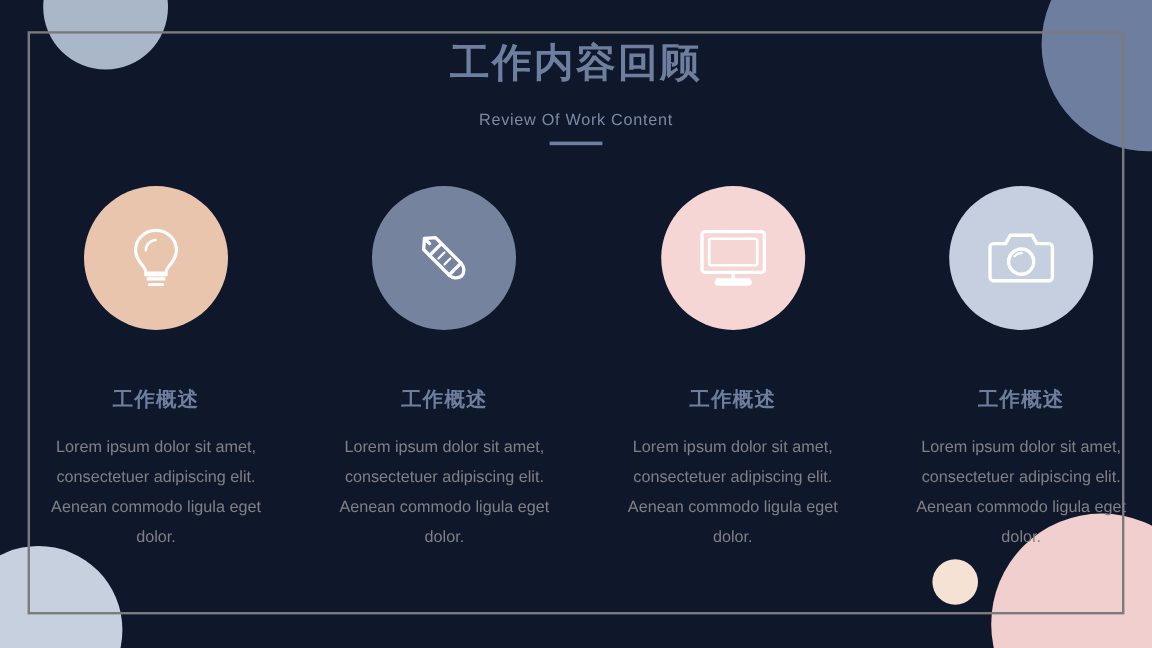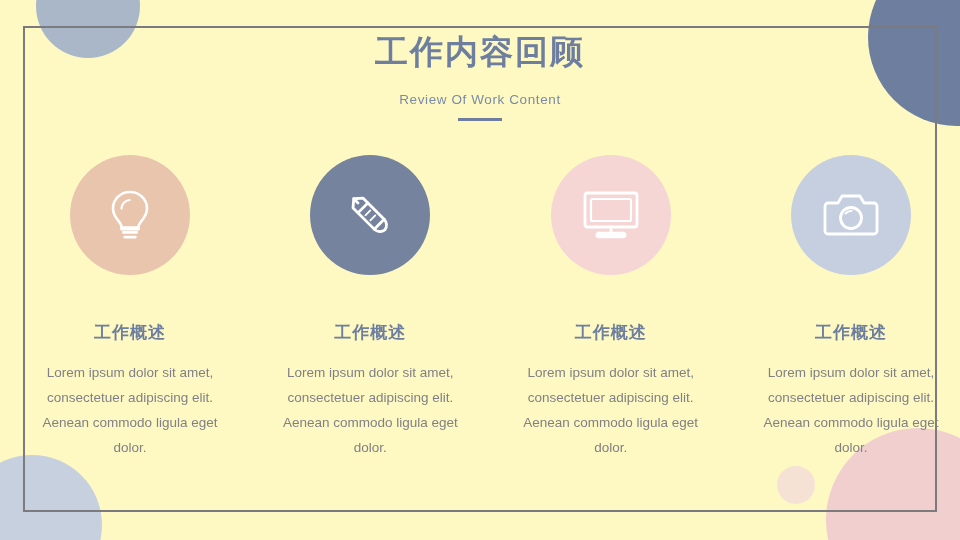--- a/index.html
+++ b/index.html
@@ -10,21 +10,21 @@
     width: 960px;
     height: 540px;
     background: #ffffff;
     font-family: "Liberation Sans", "DejaVu Sans", sans-serif;
     overflow: hidden;
   }
   .slide {
     position: relative;
     width: 960px;
     height: 540px;
-    background: #fef9c3;
+    background: #0f172a;
     overflow: hidden;
   }
 
   
   .deco {
     position: absolute;
     border-radius: 50%;
     pointer-events: none;
   }
   .deco-top-left {

